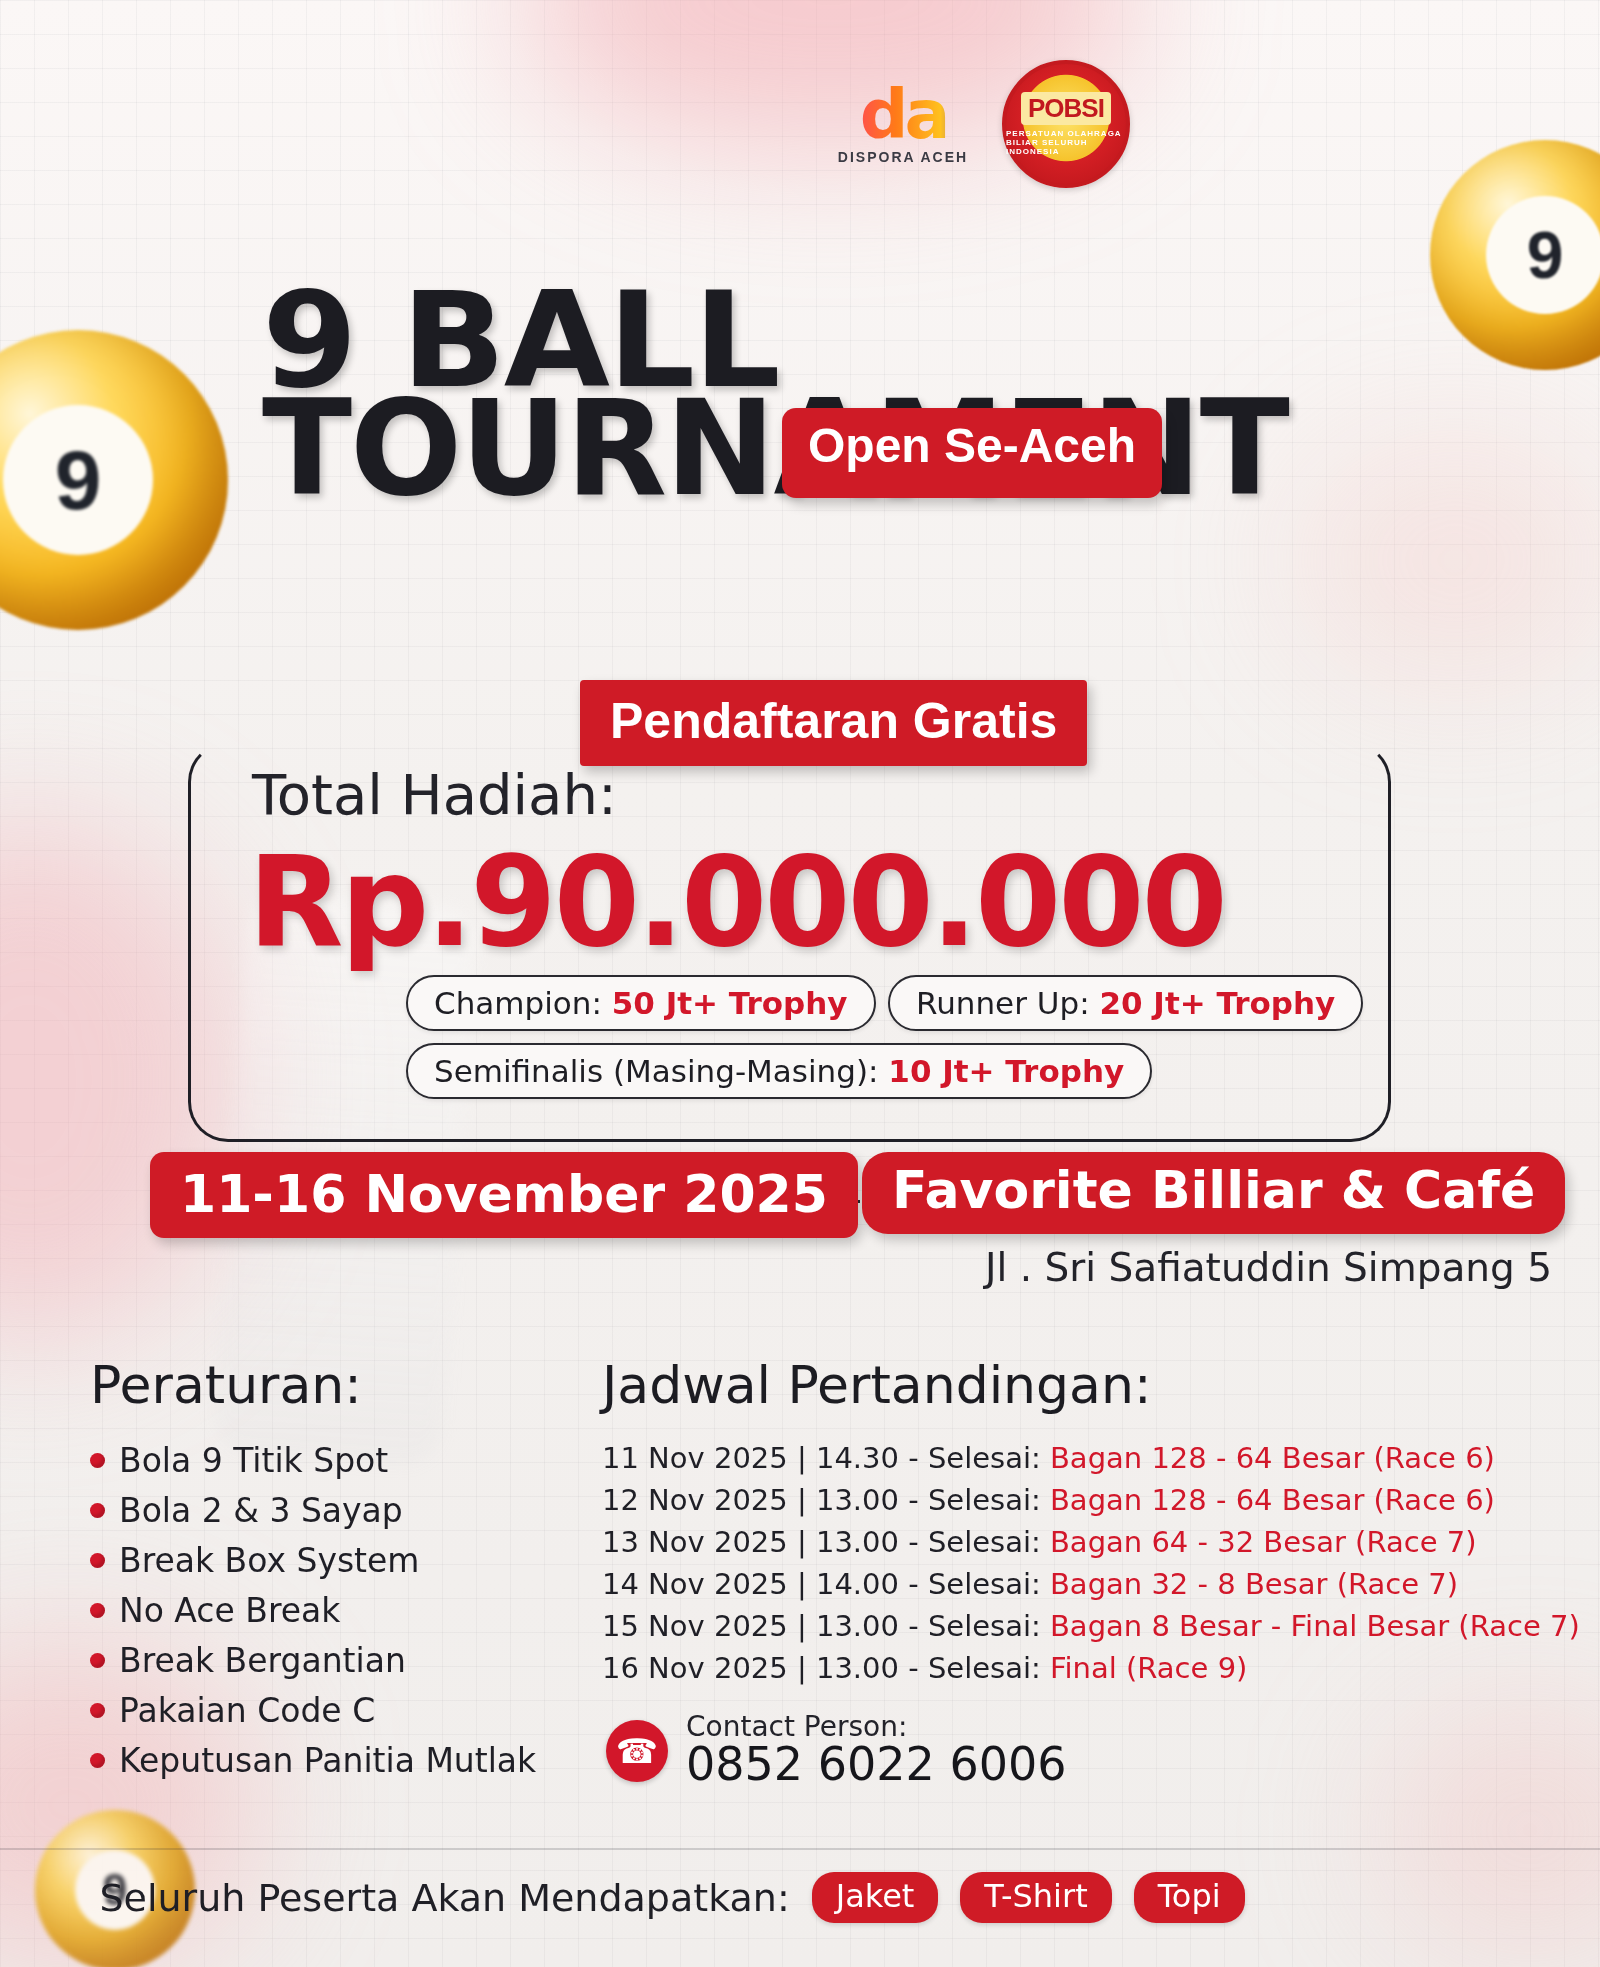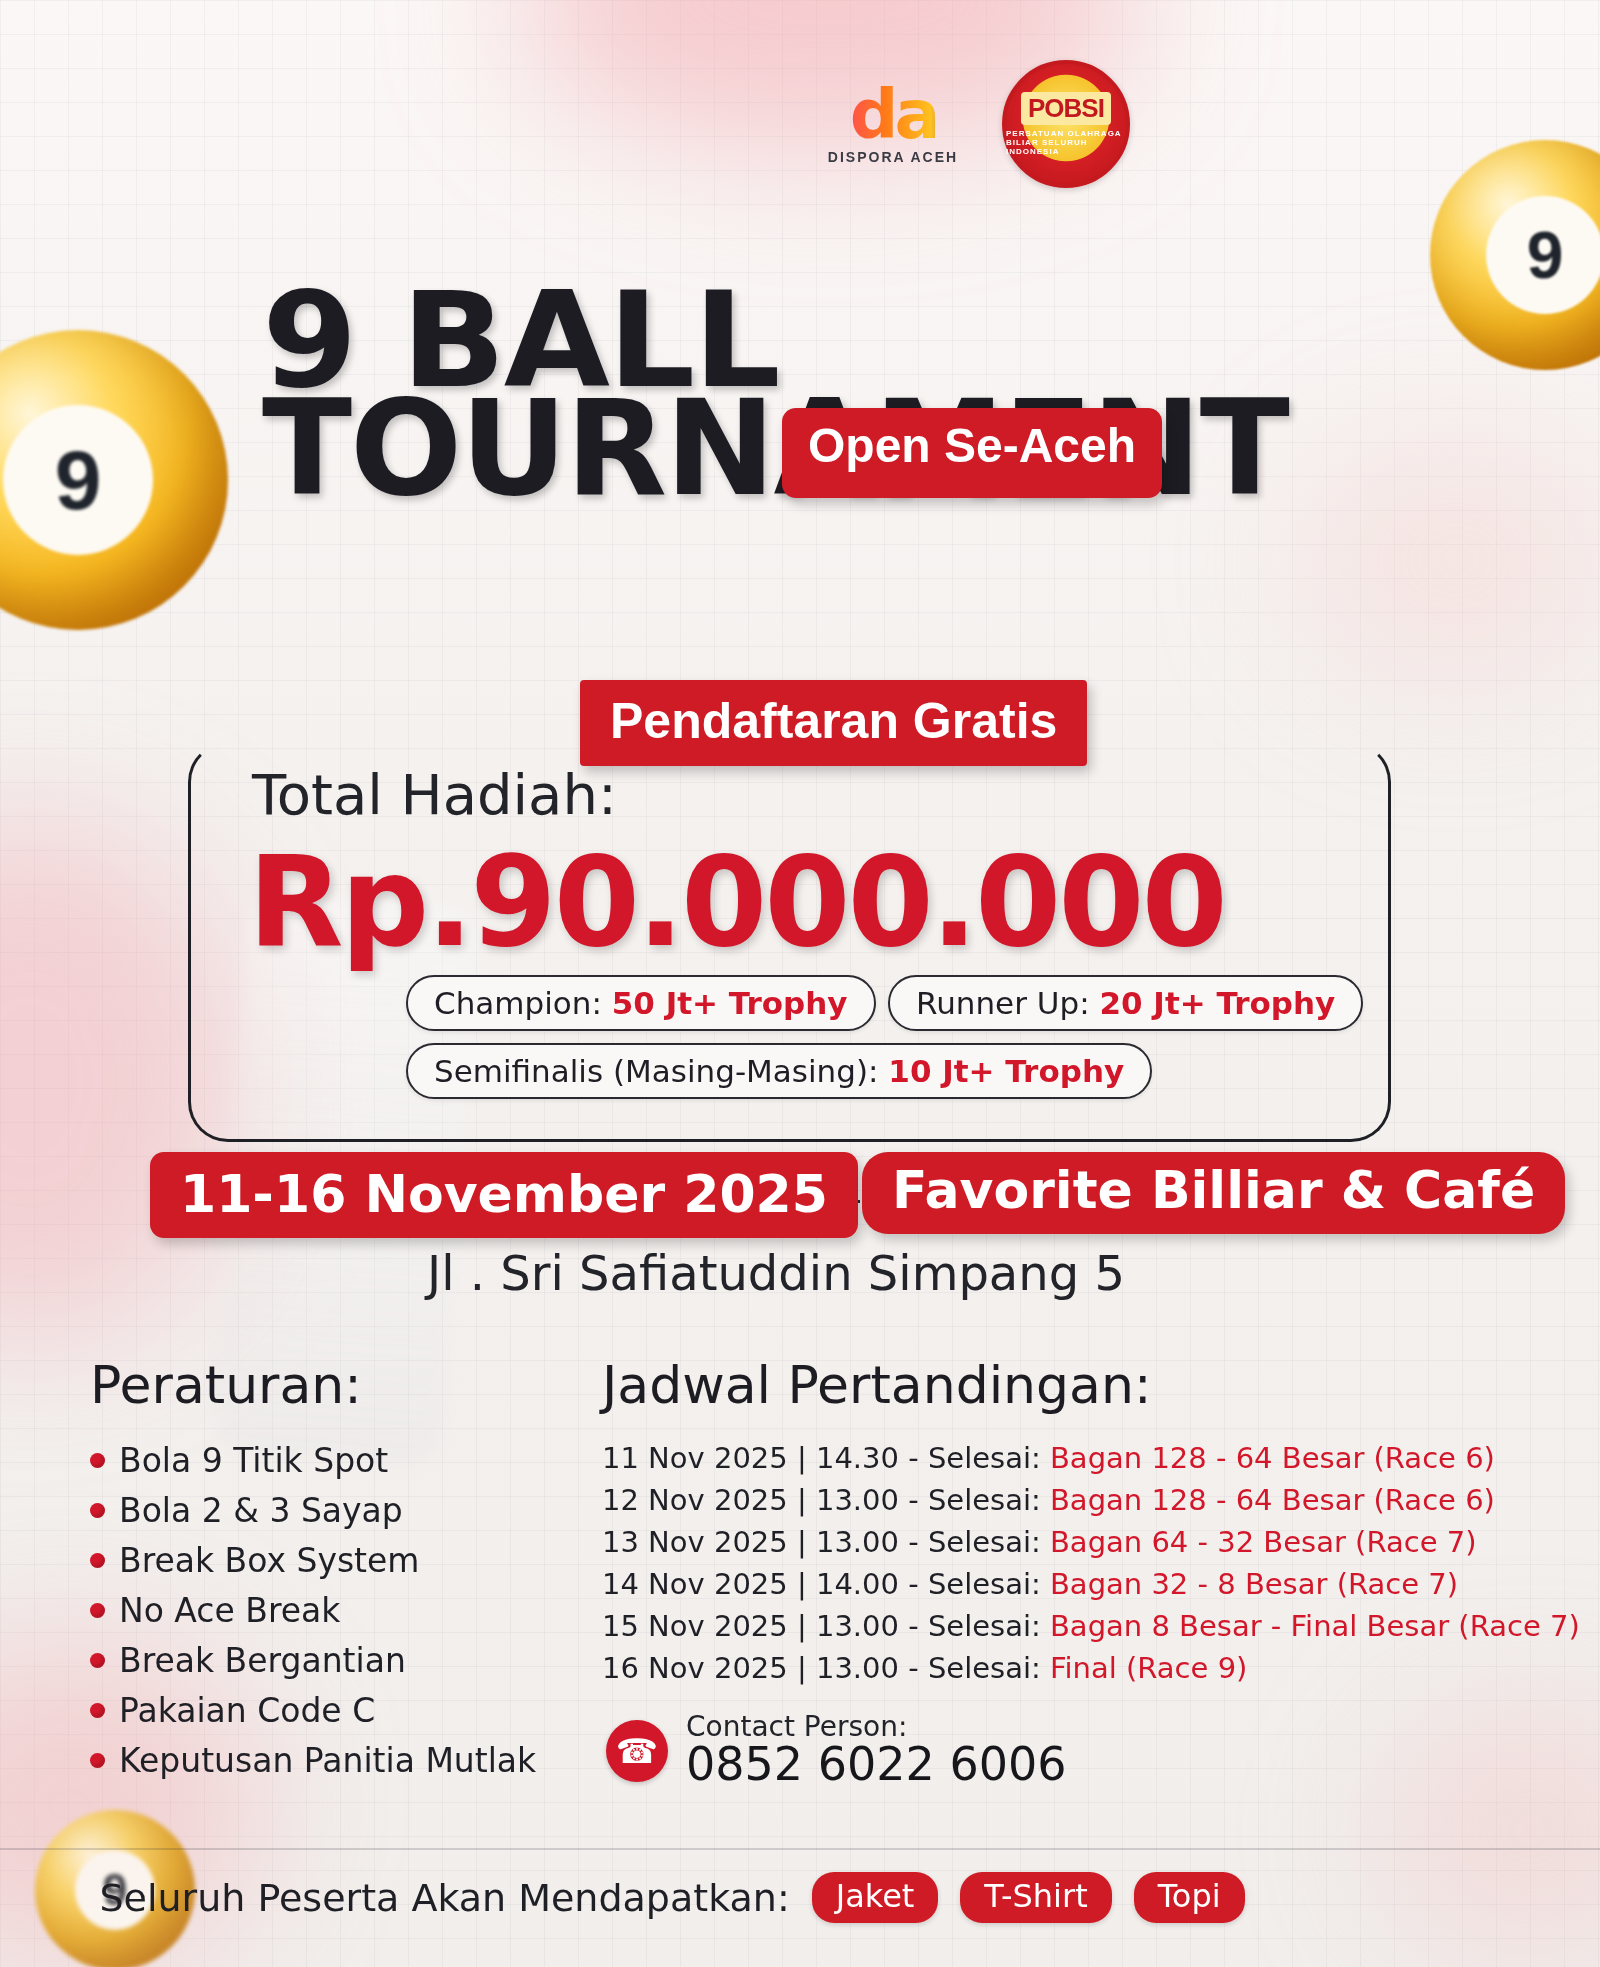--- a/index.html
+++ b/index.html
@@ -77,21 +77,21 @@
     transform: rotate(4deg);
     filter: blur(8px);
     border-radius: 40px;
     opacity: .55;
     pointer-events: none;
   }
 
   
   #logos {
     position: absolute; right: 470px; top: 60px;
-    display: flex; align-items: center; gap: 34px;
+    display: flex; align-items: center; gap: 24px;
   }
   #dispora-logo { text-align: center; width: 150px; }
   #dispora-mark {
     font-size: 68px; font-weight: bold; line-height: 0.95;
     font-family: "DejaVu Sans", sans-serif;
     background: linear-gradient(90deg, #ff2d78 0%, #ff7a18 45%, #ffc11e 75%, #5a3fd6 100%);
     -webkit-background-clip: text; background-clip: text; color: transparent;
     letter-spacing: -4px;
   }
   #dispora-name {
@@ -191,22 +191,22 @@
     font-family: "DejaVu Sans", sans-serif;
   }
   #badge-venue {
     position: absolute; left: 862px; top: 1152px;
     background: #cf1b26; color: #fff; font-weight: bold;
     font-size: 52px; padding: 8px 30px 14px 30px; border-radius: 26px;
     box-shadow: 4px 6px 12px rgba(0,0,0,0.2);
     font-family: "DejaVu Sans", sans-serif;
   }
   #venue-address {
-    position: absolute; left: 0; top: 1245px; width: 1552px; text-align: center;
-    font-size: 48px; color: #23232a; font-family: "DejaVu Sans", sans-serif;
+    position: absolute; left: 0; top: 1245px; width: 1552px; text-align: right;
+    font-size: 39px; color: #23232a; font-family: "DejaVu Sans", sans-serif;
   }
 
   
   #rules { position: absolute; left: 90px; top: 1355px; width: 500px; }
   .section-title {
     font-size: 52px; color: #1c1c22; font-family: "DejaVu Sans", sans-serif;
     margin-bottom: 26px;
   }
   .rule-item {
     display: flex; align-items: baseline; gap: 14px;

